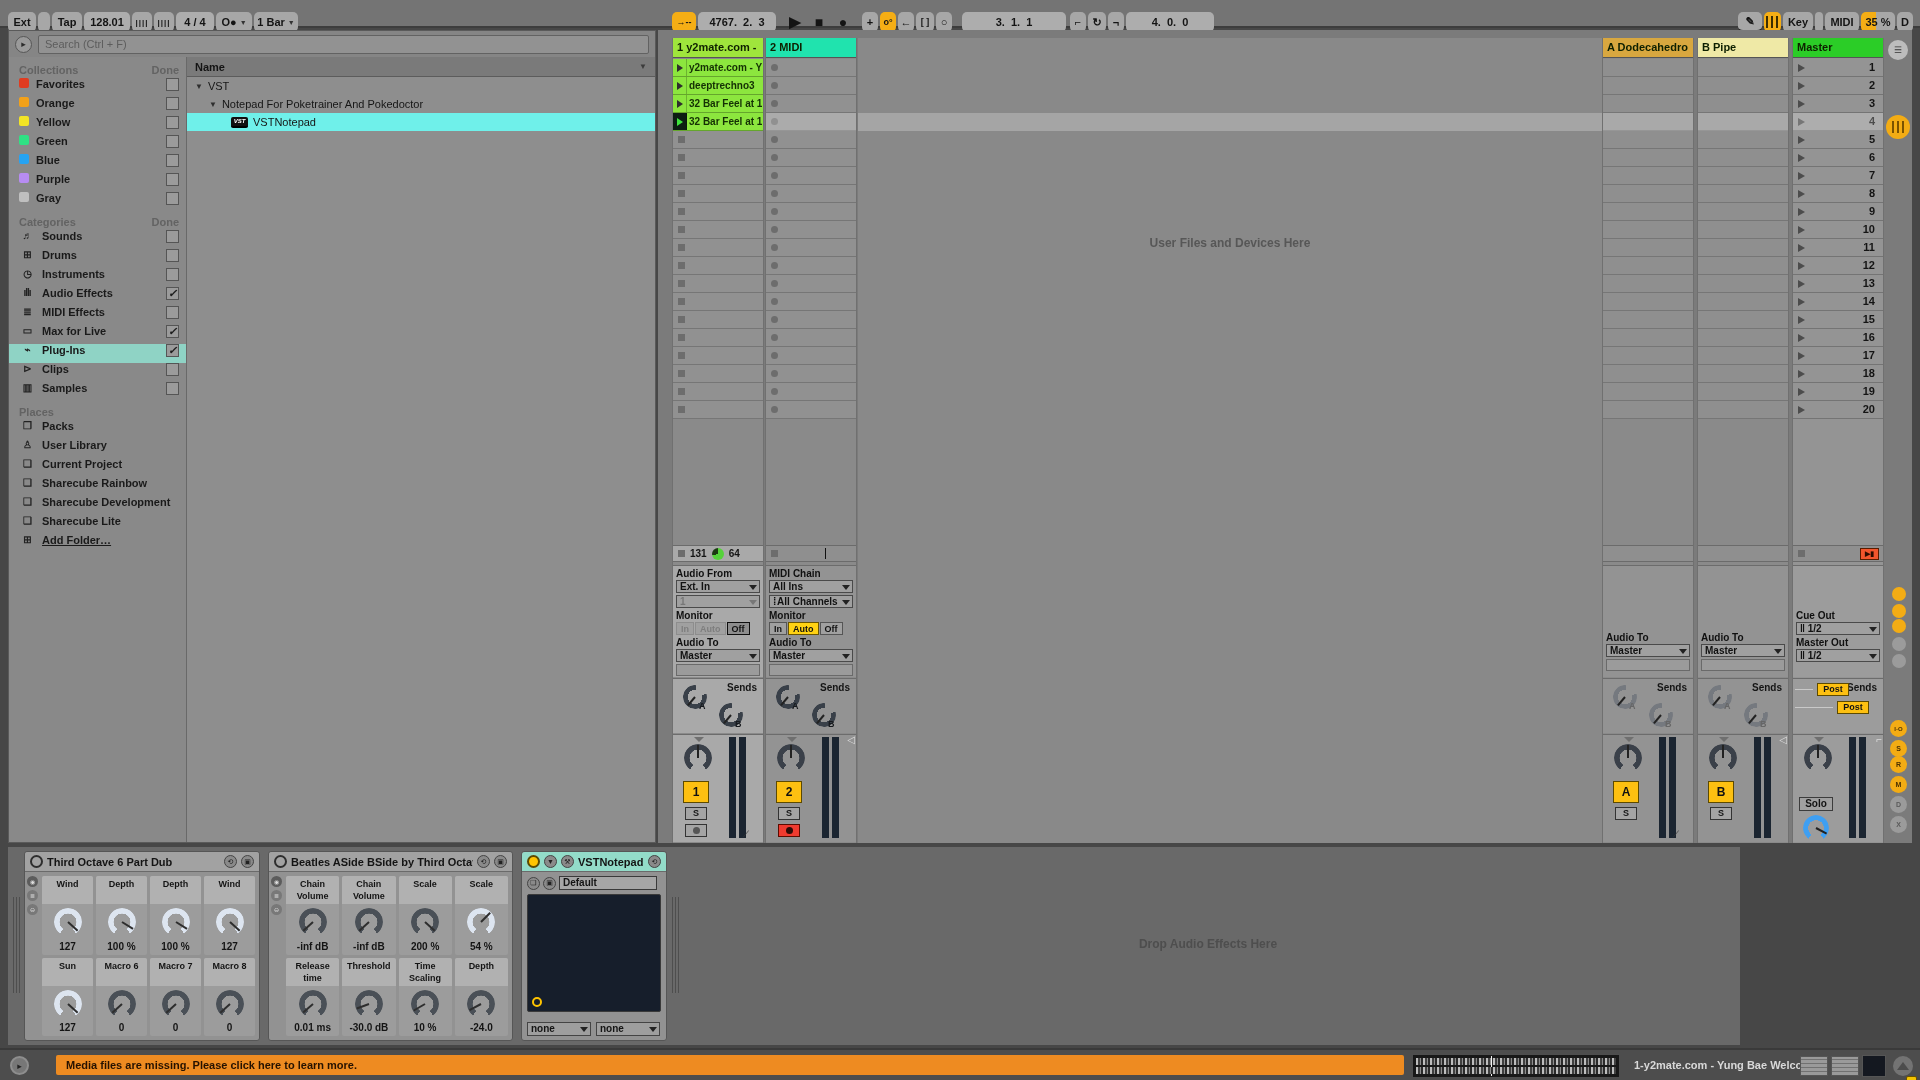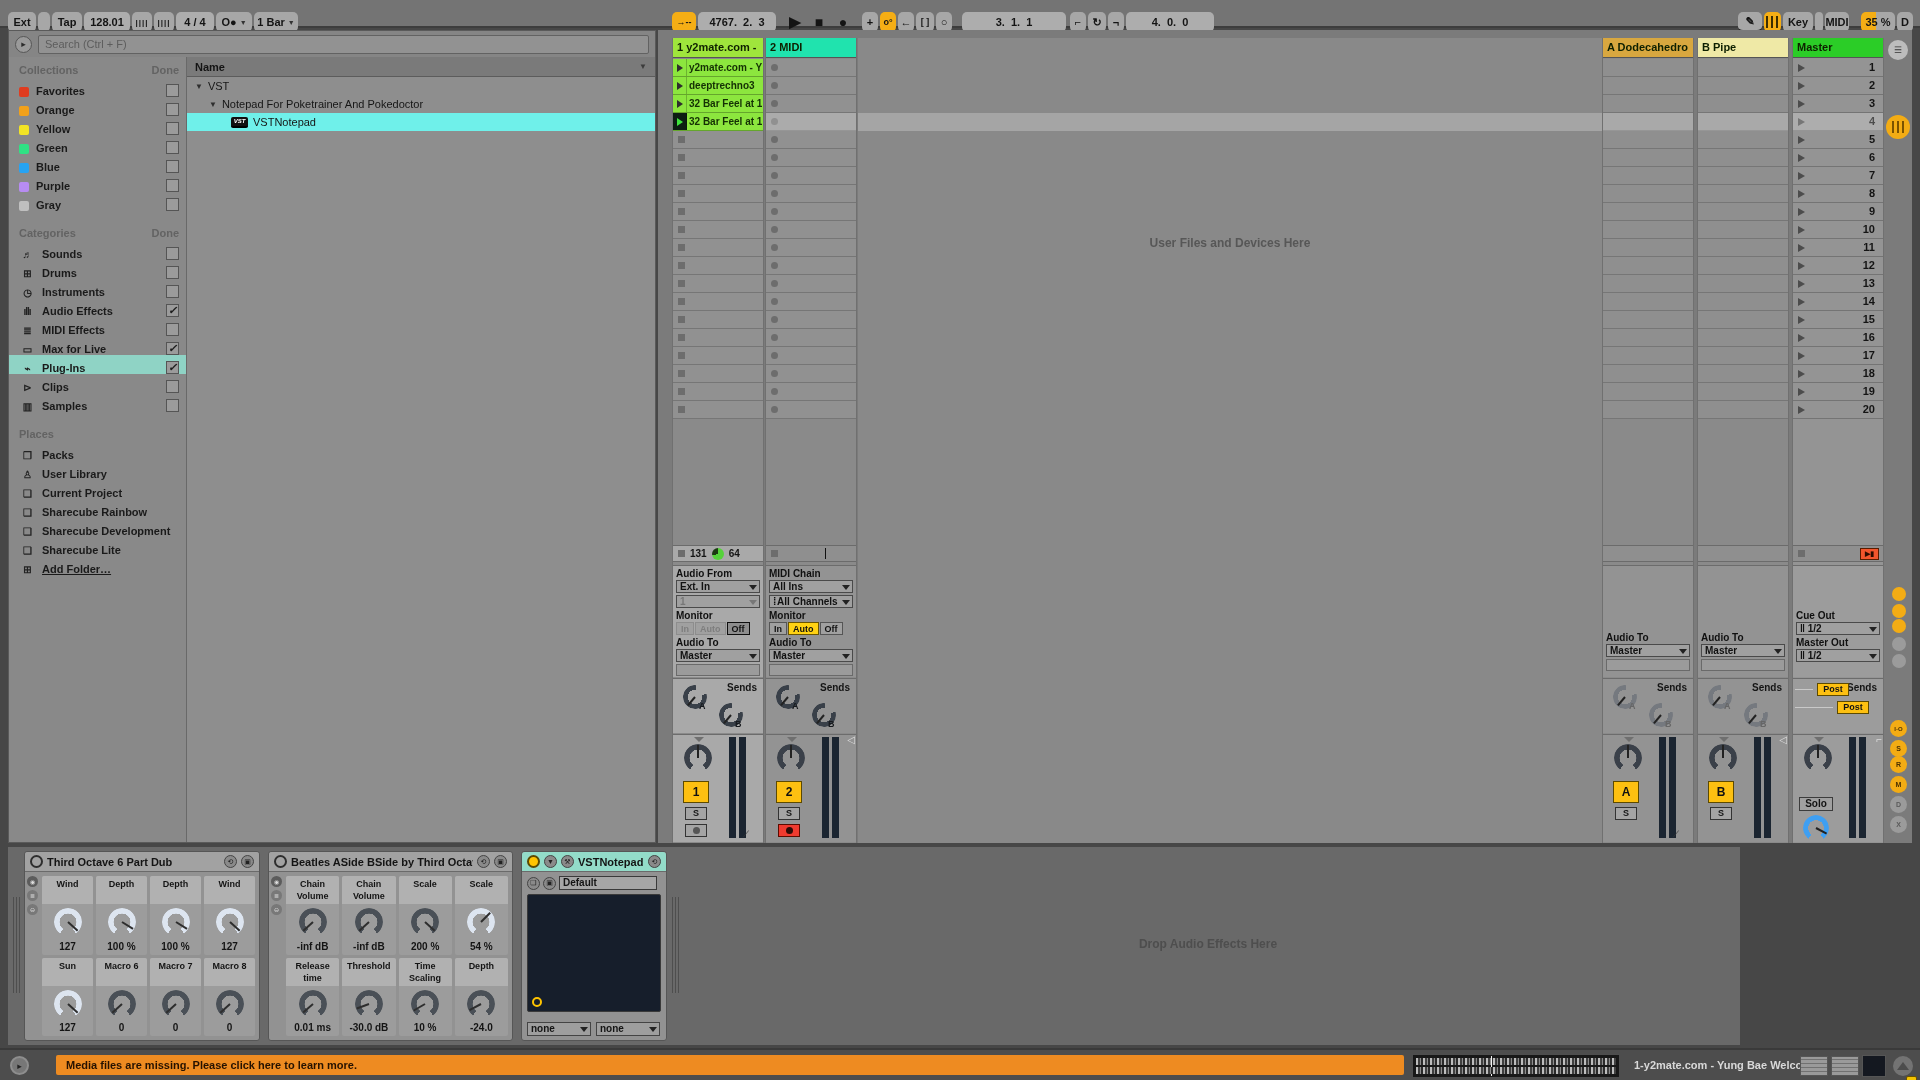--- a/index.html
+++ b/index.html
@@ -16,28 +16,28 @@
 
 .browser{position:absolute;left:8px;top:30px;width:648px;height:813px;background:#8c8c8c;border:1px solid #5a5a5a}
 .bsearchrow{height:26px;display:flex;align-items:center;gap:6px;padding:0 6px;background:#858585}
 .bcollapse{width:17px;height:17px;border-radius:50%;background:#9a9a9a;border:1px solid #565656;color:#2a2a2a;font-size:9px;display:flex;align-items:center;justify-content:center}
 .search{flex:1;height:19px;background:#929292;border:1px solid #626262;border-radius:2px;font-size:11px;color:#333;padding:0 6px;font-family:"Liberation Sans",sans-serif}
 .search::placeholder{color:#5d5d5d}
 .bbody{display:flex;height:785px}
 .bside{width:178px;border-right:1px solid #696969;background:#898989;padding-top:4px}
 .bhead{display:flex;align-items:center;height:17px;padding:0 7px 0 10px;color:#636363;font-size:11px;font-weight:bold}
 .bhead .done{margin-left:auto}
-.brow{display:flex;align-items:flex-end;height:19px;padding:0 7px 0 10px;gap:7px;font-size:11px;font-weight:bold;color:#1a1a1a}
+.brow{display:flex;align-items:flex-start;height:19px;padding:0 7px 0 10px;gap:7px;font-size:11px;font-weight:bold;color:#1a1a1a}
 .brow .swatch{width:10px;height:10px;border-radius:2px;flex:none}
 .brow .cicon{width:16px;text-align:center;font-size:10px;color:#222;flex:none;letter-spacing:-1px}
 .brow .cb{width:13px;height:13px;border:1px solid #555;background:#9b9b9b;margin-left:auto;position:relative;flex:none}
 .brow.checked .cb::after{content:"✓";position:absolute;left:1px;top:-1px;font-size:11px;color:#1d1d1d}
 .brow.selected{background:#8fd3c5}
 .brow.addfolder .blabel{text-decoration:underline}
-.bsection{margin-top:13px}
+.bsection{margin-top:2px}
 .bcontent{flex:1;background:#8e8e8e;position:relative}
 .namehead{height:20px;background:#7a7a7a;border-bottom:1px solid #5c5c5c;font-size:11px;font-weight:bold;display:flex;align-items:center;padding:0 8px}
 .namehead .sort{margin-left:auto;font-size:8px;color:#3c3c3c}
 .trow{height:18px;display:flex;align-items:center;font-size:11px;color:#161616}
 .trow .tw{font-size:8px;color:#2e2e2e;margin-right:5px}
 .trow.selrow{background:#6ff0ea}
 .vstbadge{display:inline-flex;align-items:center;justify-content:center;width:17px;height:11px;background:#101010;color:#fff;font-size:6px;font-weight:bold;border-radius:2px;margin-right:5px;border-bottom:2px solid #000}
 
 .session{position:absolute;left:658px;top:30px;width:1254px;height:813px;background:#7b7b7b}
 .track{position:absolute;top:8px;bottom:0;width:92px;background:#8a8a8a;border-left:1px solid #707070;border-right:1px solid #707070}
@@ -187,21 +187,21 @@
     <span class="tbtn field" style="left:962px;width:104px">3.  1.  1</span>
     <span class="tbtn" style="left:1070px;width:16px">⌐</span>
     <span class="tbtn" style="left:1088px;width:18px">↻</span>
     <span class="tbtn" style="left:1108px;width:16px">¬</span>
     <span class="tbtn field" style="left:1126px;width:88px">4.  0.  0</span>
 
     <span class="tbtn" style="left:1738px;width:24px;border-bottom:2px solid #222">✎</span>
     <span class="tbtn yellow" style="left:1764px;width:17px"><i class="pianoicon"></i></span>
     <span class="tbtn" style="left:1783px;width:30px">Key</span>
     <span class="tbtn" style="left:1815px;width:8px"></span>
-    <span class="tbtn" style="left:1825px;width:24px">MIDI</span>
+    <span class="tbtn" style="left:1825px;width:34px">MIDI</span>
     <span class="tbtn cpu" style="left:1861px;width:34px">35 %</span>
     <span class="tbtn" style="left:1897px;width:16px">D</span>
   </header>
 
   <section class="browser">
     <div class="bsearchrow">
       <span class="bcollapse">▸</span>
       <input class="search" placeholder="Search (Ctrl + F)" style="">
     </div>
     <div class="bbody">

